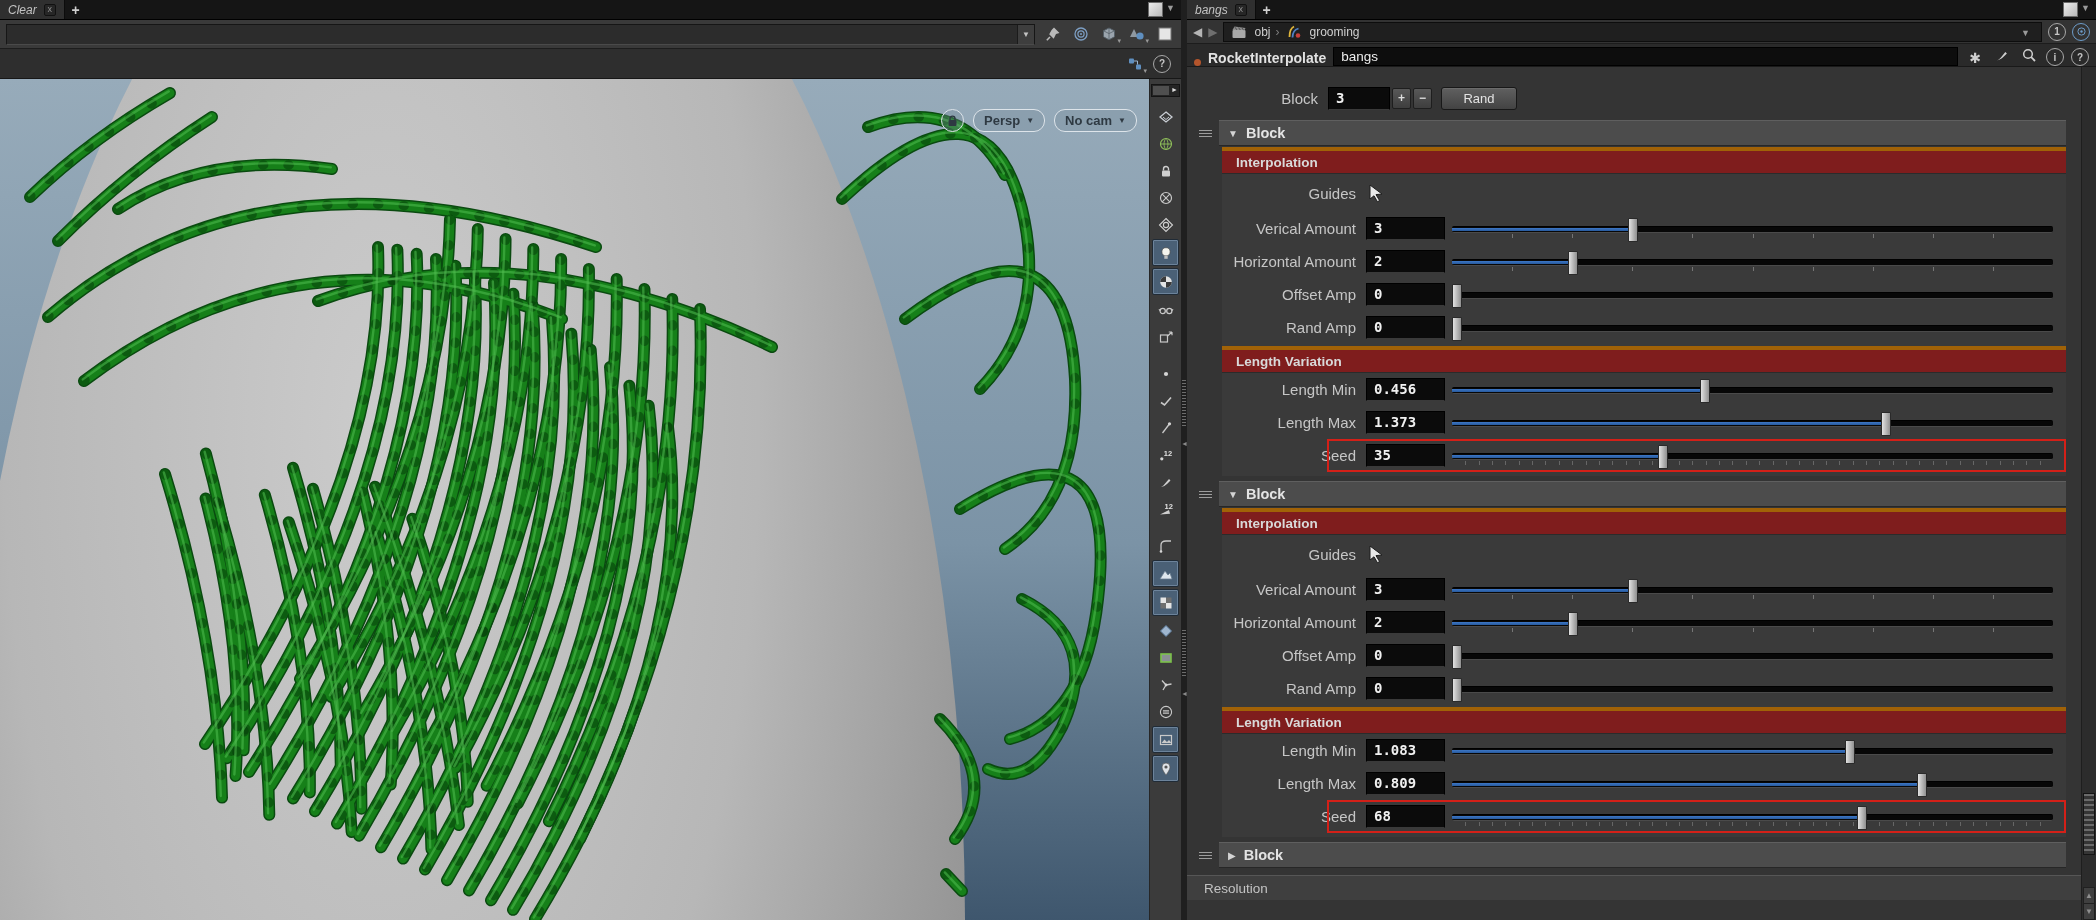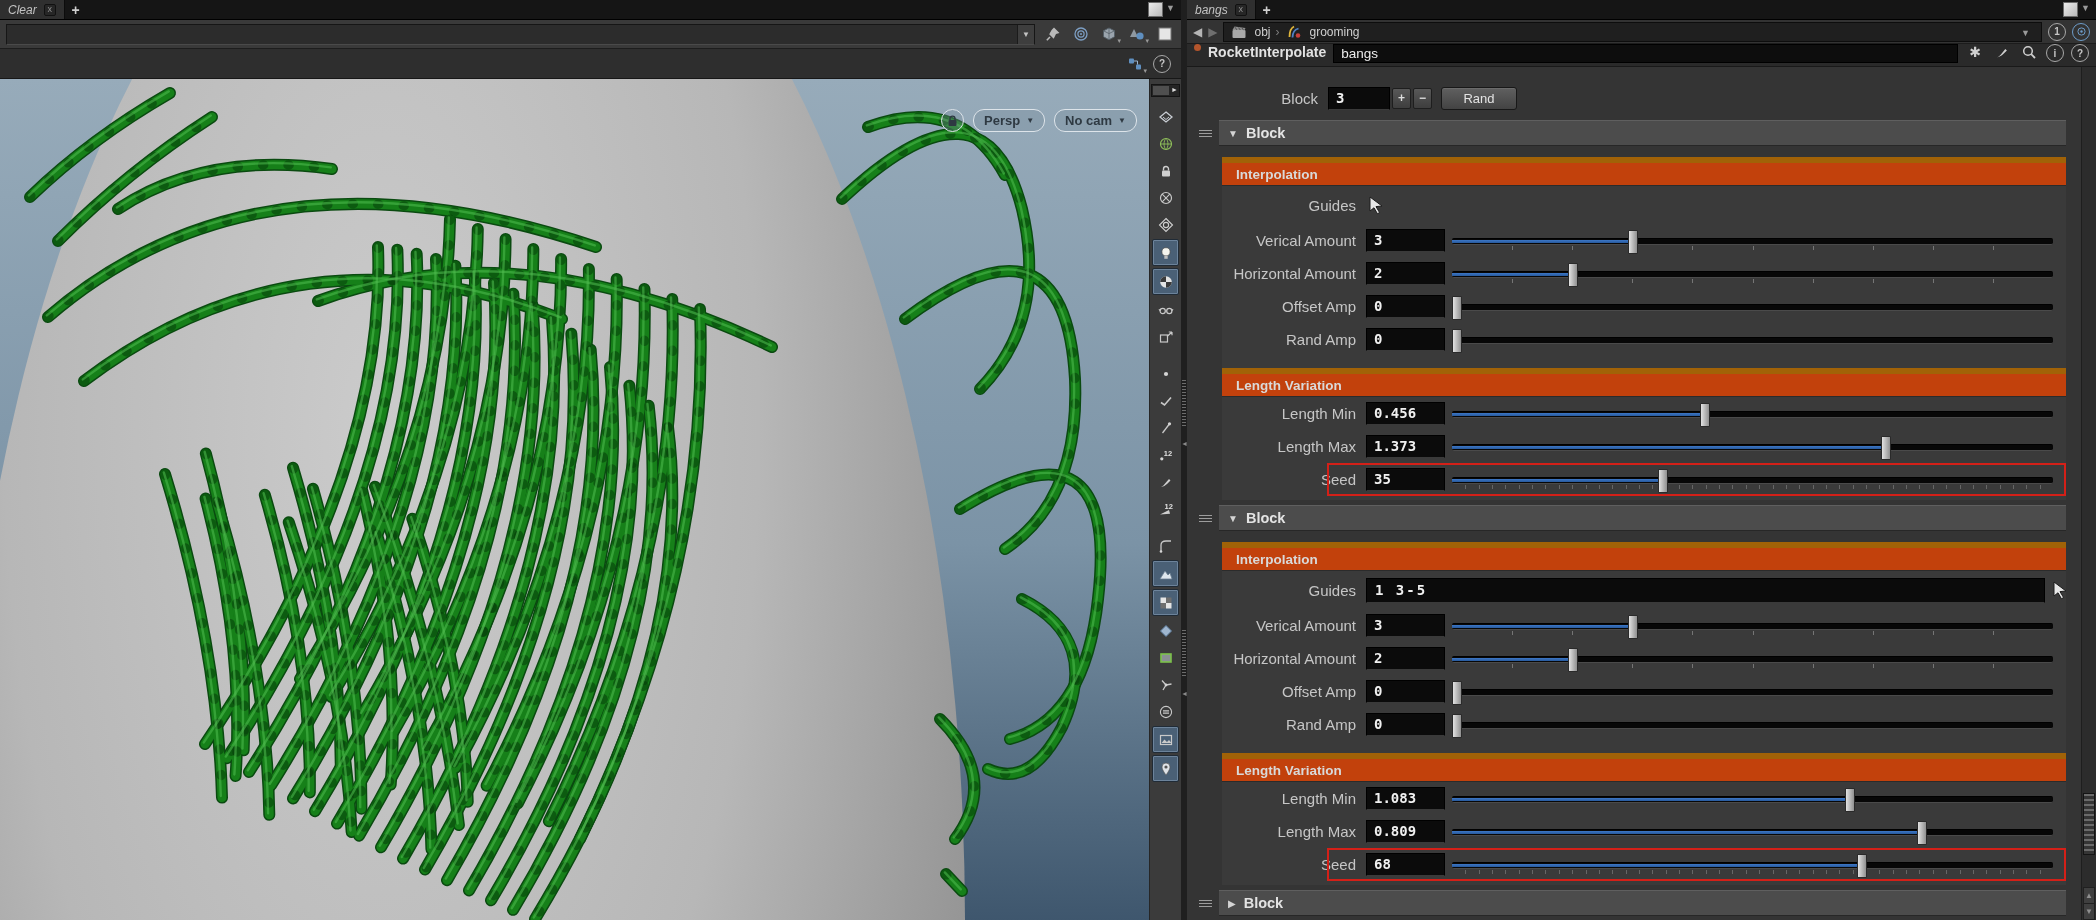--- a/index.html
+++ b/index.html
@@ -61,21 +61,21 @@
        flex-direction:column;background:#343434;}
   .navbar{height:23px;background:#333;border-bottom:1px solid #1c1c1c;display:flex;
        align-items:center;gap:6px;padding:0 6px;}
   .nav-ar{font-size:12px;color:#b5b5b5;}
   .nav-ar.fwd{color:#6f6f6f;}
   .crumbbox{flex:1;height:18px;background:#1f1f1f;border:1px solid #0d0d0d;display:flex;
        align-items:center;gap:5px;padding:0 5px;font-size:12px;color:#cfcfcf;}
   .crumb-sep{color:#7e7e7e;font-size:12px;}
   .crumbbox .spacer{flex:1;}
   .phdr{height:22px;background:#2a2a2a;border-bottom:1px solid #191919;display:flex;
-       align-items:flex-start;gap:7px;padding:0 7px;}
+       align-items:flex-end;gap:7px;padding:0 7px;}
   .opdot{width:7px;height:7px;border-radius:50%;background:#b4552c;}
   .optype{font-weight:bold;font-size:14px;color:#e2e2e2;white-space:nowrap;}
   .opname{flex:1;height:17px;background:#0d0d0d;border:1px solid #000;color:#ececec;
        font-size:13.5px;padding:0 7px;line-height:17px;}
   .hico{color:#cfcfcf;font-size:14px;width:20px;text-align:center;}
   .pbody{position:relative;flex:1;overflow:hidden;background:#343434;}
   .pcontent{position:absolute;left:0;top:0;right:14px;bottom:0;overflow:hidden;}
   .pscrollbar{position:absolute;right:0;top:0;width:14px;height:100%;background:#2c2c2c;
        border-left:1px solid #1e1e1e;}
   .pthumb{position:absolute;left:1px;right:1px;top:726px;height:60px;border:1px solid #141414;
@@ -98,21 +98,21 @@
   .pblock{margin-bottom:3px;}
   .bhdr{display:flex;align-items:center;margin:6px 0 0 12px;height:24px;}
   .bgrip{width:13px;margin-right:7px;display:flex;flex-direction:column;gap:2px;}
   .bgrip i{display:block;height:1px;background:#9d9d9d;}
   .bband{flex:1;height:24px;background:#4c4c4c;border-top:1px solid #5f5f5f;
        border-bottom:1px solid #272727;display:flex;align-items:center;gap:8px;padding:0 9px;
        margin-right:16px;}
   .btri{color:#d4d4d4;font-size:10px;}
   .btitle{font-weight:bold;font-size:14.5px;color:#e3e3e3;}
   .pinner{margin:0 16px 6px 35px;background:#3a3a3a;padding-bottom:4px;}
-  .shdr{height:22px;margin-top:12px;background:#c2410c;border-top:6px solid #a16207;
+  .shdr{height:22px;margin-top:2px;background:#7f1d1d;border-top:4px solid #a16207;
        border-bottom:1px solid #2b2b2b;display:flex;align-items:center;padding-left:14px;}
   .shdr span{font-weight:bold;font-size:13.5px;color:#d9d9d9;}
   .prow{display:flex;align-items:center;height:33px;position:relative;}
   .prow.tall{height:38px;}
   .plabel{width:134px;padding-right:10px;text-align:right;color:#c6c6c6;font-size:15px;white-space:nowrap;}
   .prow .vfield{width:63px;margin-right:7px;}
   .gfield{flex:1;height:23px;background:#0b0b0b;border:1px solid #000;border-bottom-color:#3a3a3a;
        color:#f0f0f0;font-family:"DejaVu Sans Mono",monospace;font-weight:bold;font-size:14px;
        line-height:23px;padding:0 8px;letter-spacing:2px;margin-right:5px;}
   .garrow{width:20px;height:20px;margin-right:-4px;}
@@ -846,21 +846,20 @@
                 <div class="btri">▼</div>
                 <div class="btitle">Block</div>
               </div>
             </div>
             <div class="pinner">
               <div class="shdr">
                 <span>Interpolation</span>
               </div>
               <div class="prow tall">
                 <div class="plabel">Guides</div>
-                <div class="gfield">1 3-5</div>
                 <div class="garrow"><svg width="20" height="20" viewBox="0 0 20 20">
                     <path d="M4 2 16 11l-6 .6 3.6 6-2.2 1.1L8 12.8 4 16Z" fill="#e8e8e8" stroke="#1c1c1c" stroke-width="1"></path>
                   </svg></div>
               </div>
               <div class="prow">
                 <div class="plabel">Verical Amount</div>
                 <div class="vfield">3</div>
                 <div class="slider">
                   <div class="track">
                     <div class="fill" style="width: 30%;"></div>
@@ -1008,20 +1007,23 @@
                 <i></i>
                 <i></i>
                 <i></i>
               </div>
               <div class="bband">
                 <div class="btri">▶</div>
                 <div class="btitle">Block</div>
               </div>
             </div>
           </div>
+          <div class="resbar">
+            <span>Resolution</span>
+          </div>
         </div>
       <div class="pscrollbar">
         <div class="pthumb"></div>
         <div class="sbtn" style="bottom:16px">▲</div>
         <div class="sbtn" style="bottom:0">▼</div>
       </div>
     </div>
   </div>
 </div>
 

